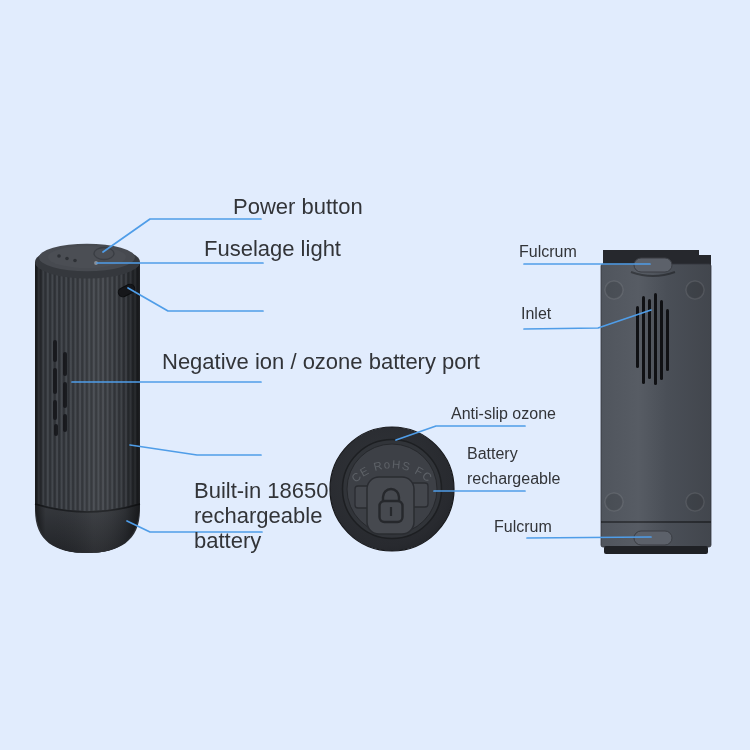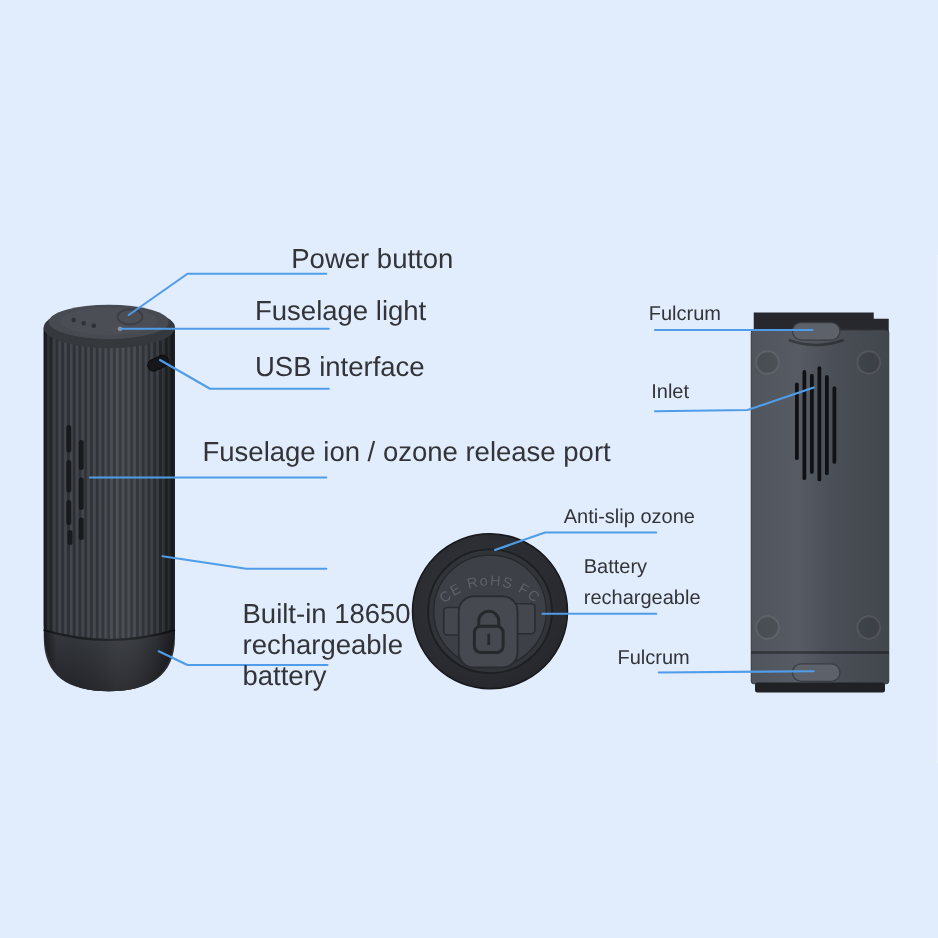--- a/index.html
+++ b/index.html
@@ -150,22 +150,21 @@
       <path d="M524,264 L650,264"></path>
       <path d="M524,329 L598,328 L651,310"></path>
       <path d="M525,426 L436,426 L396,440"></path>
       <path d="M525,491 L434,491"></path>
       <path d="M527,538 L651,537"></path>
     </g>
   </svg>
 
   <div class="label" style="left:200px;top:194px;margin-left:33px;">Power button</div>
   <div class="label" style="left:204px;top:236px;">Fuselage light</div>
-  <div class="label" style="left:204px;top:281px;">USB interface</div>
-  <div class="label" style="left:162px;top:349px;">Fuselage ion / ozone release port</div>
+  <div class="label" style="left:162px;top:349px;">Negative ion / ozone battery port</div>
   <div class="label wrap" style="left:146px;top:478px;width:200px;margin-left:48px;">Built-in 18650 rechargeable battery</div>
   <div class="label small" style="left:519px;top:239px;">Fulcrum</div>
   <div class="label small" style="left:521px;top:301px;">Inlet</div>
   <div class="label small" style="left:451px;top:401px;">Anti-slip ozone</div>
   <div class="label small wrap" style="left:467px;top:441px;width:145px;">Battery rechargeable</div>
   <div class="label small" style="left:494px;top:514px;">Fulcrum</div>
 
 </div>
 
 </body></html>

